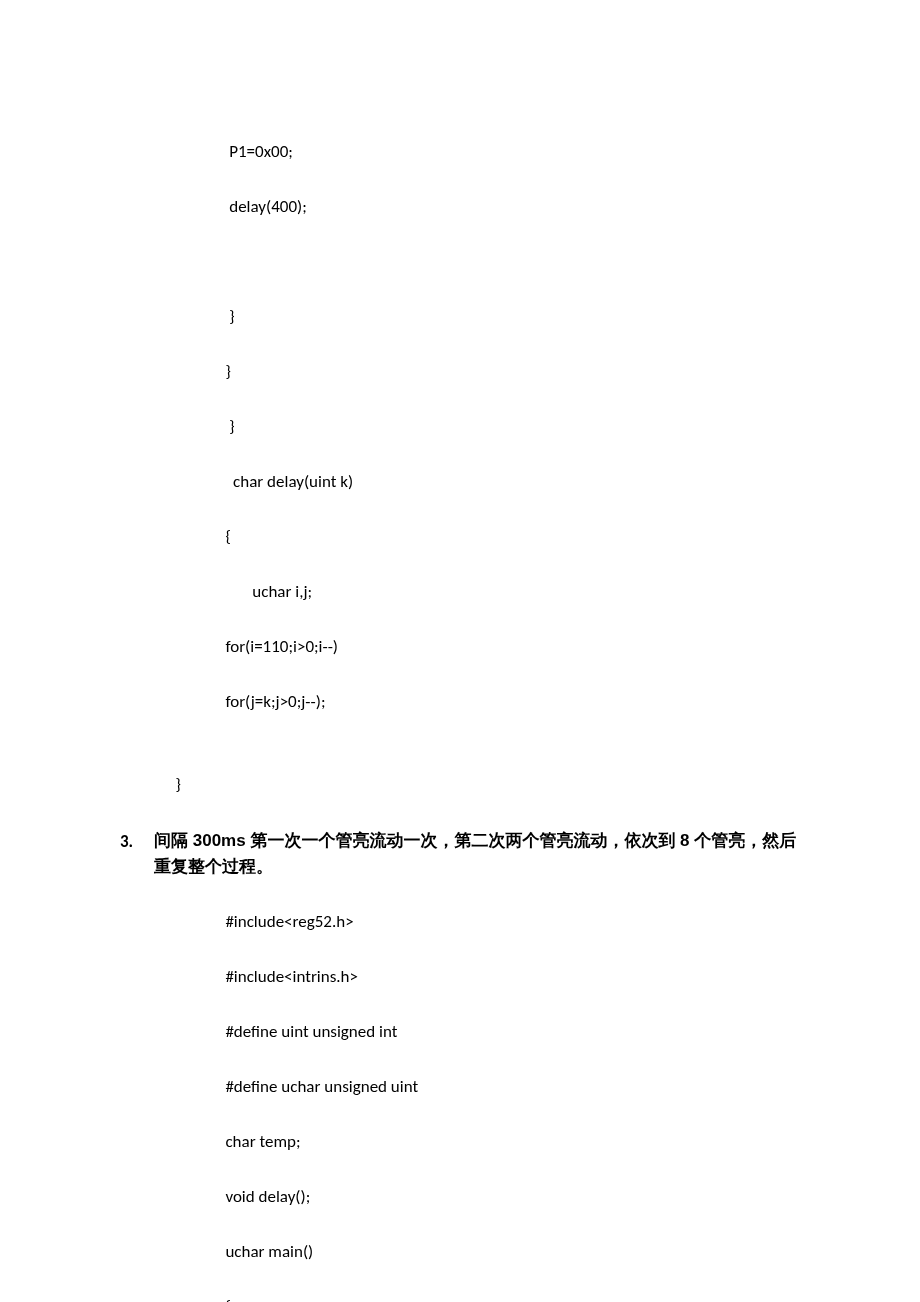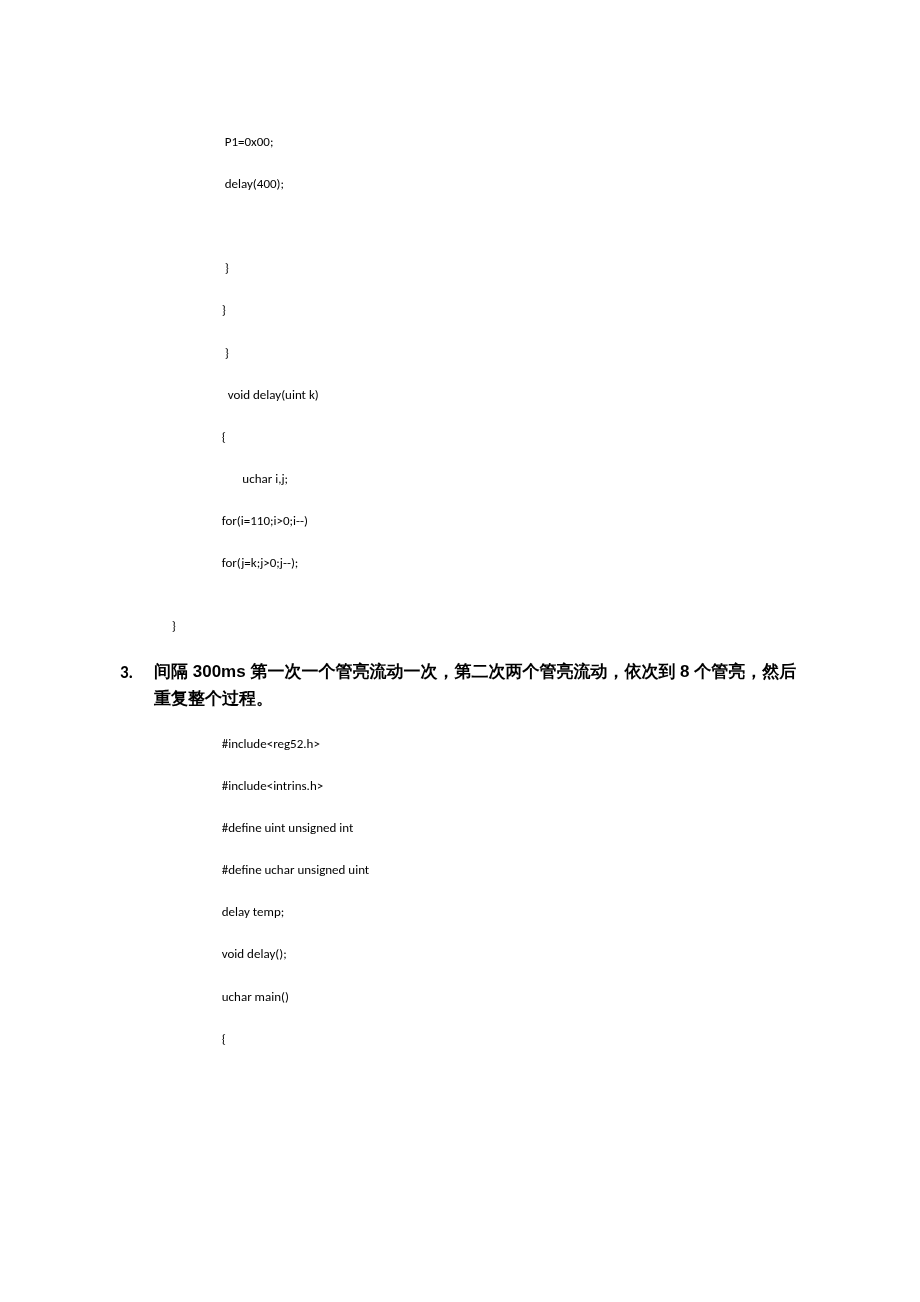--- a/index.html
+++ b/index.html
@@ -14,21 +14,21 @@
     width: 920px;
     min-height: 1302px;
     padding: 110px 120px 100px 120px;
     box-sizing: border-box;
     font-size: 17px;
     line-height: 1.62;
   }
   .code-block {
     white-space: pre;
     font-family: "Calibri", "Helvetica Neue", Arial, sans-serif;
-    font-size: 13px;
+    font-size: 17px;
   }
   .indent1 { padding-left: 40px; }
   .indent2 { padding-left: 90px; }
   .list-item {
     display: flex;
     align-items: flex-start;
     margin-top: 2px;
   }
   .list-num {
     font-weight: bold;
@@ -48,41 +48,41 @@
 
 <div class="page">
 
   <div class="code-block indent2">
     <span> P1=0x00;</span><br>
     <span> delay(400);</span><br>
     <span></span><br>
     <span> }</span><br>
     <span>}</span><br>
     <span> }</span><br>
-    <span>  void delay(uint k)</span><br>
+    <span>  char delay(uint k)</span><br>
     <span>{</span><br>
     <span>       uchar i,j;</span><br>
     <span>for(i=110;i&gt;0;i--)</span><br>
     <span>for(j=k;j&gt;0;j--);</span>
   </div>
   <div class="code-block indent1">
     <span>}</span>
   </div>
 
   <div class="list-item">
     <div class="list-num">3.</div>
     <div class="list-text">间隔 300ms 第一次一个管亮流动一次，第二次两个管亮流动，依次到 8 个管亮，然后重复整个过程。</div>
   </div>
 
   <div class="code-block indent2">
     <span>#include&lt;reg52.h&gt;</span><br>
     <span>#include&lt;intrins.h&gt;</span><br>
     <span>#define uint unsigned int</span><br>
     <span>#define uchar unsigned uint</span><br>
-    <span>delay temp;</span><br>
+    <span>char temp;</span><br>
     <span>void delay();</span><br>
     <span>uchar main()</span><br>
     <span>{</span><br>
     <br>
     <br>
     <br>
     <br>
     <span></span><br>
     <br>
     <br>

